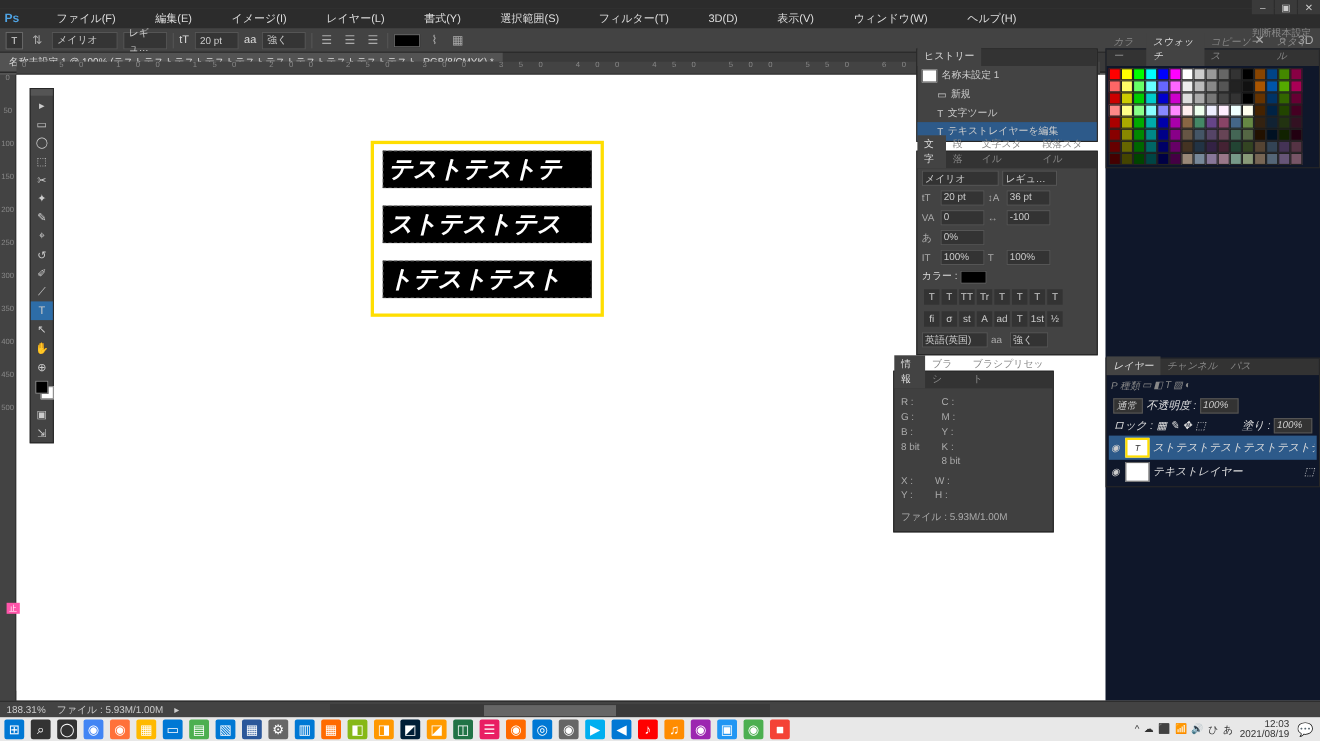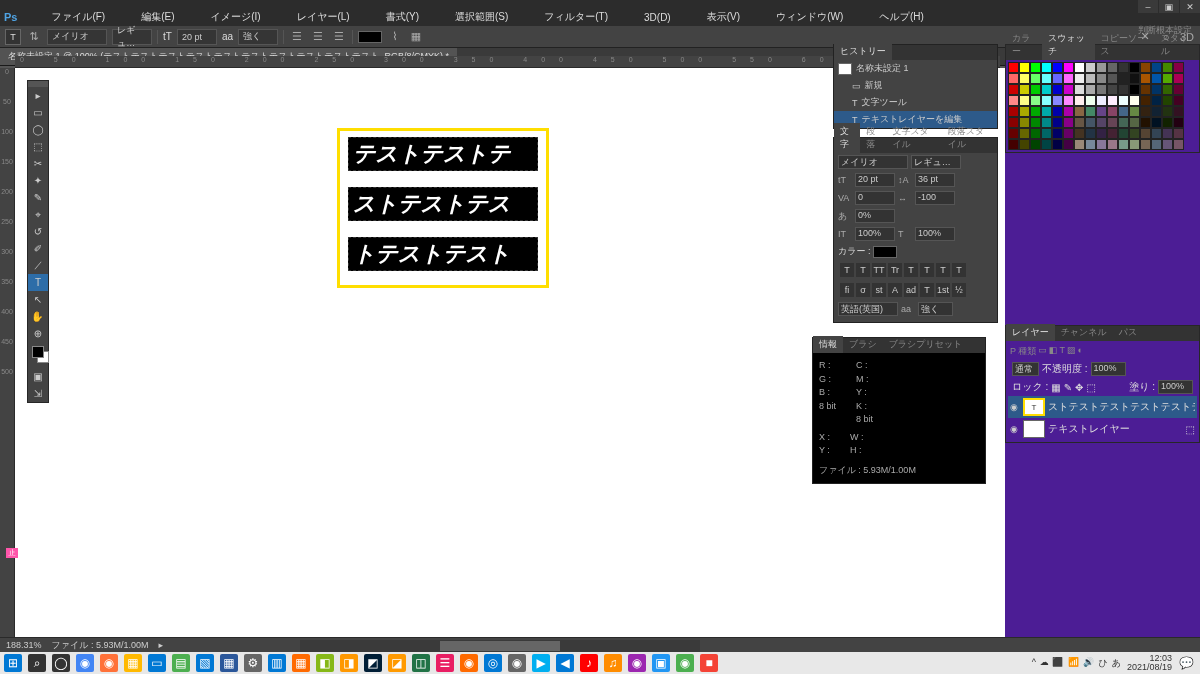--- a/index.html
+++ b/index.html
@@ -45,21 +45,21 @@
 
 .toolbox { position: absolute; top: 80px; left: 27px; width: 22px; background: #434343; border: 1px solid #272727; }
 .toolbox .tgrab { height: 6px; background: #555; }
 .toolbox .tool { width: 20px; height: 17px; display: flex; align-items: center; justify-content: center; font-size: 10px; color: #ccc; cursor: pointer; }
 .toolbox .tool.active { background: #2d6da8; }
 .toolbox .swatch { margin: 4px; position: relative; height: 18px; }
 .toolbox .fg { width: 12px; height: 12px; background: #000; border: 1px solid #888; position: absolute; top: 0; left: 0; }
 .toolbox .bg { width: 12px; height: 12px; background: #fff; border: 1px solid #888; position: absolute; top: 5px; left: 5px; }
 
 
-.rpanels { position: absolute; top: 44px; right: 0; width: 195px; bottom: 37px; background: #4c1d95; }
+.rpanels { position: absolute; top: 44px; right: 0; width: 195px; bottom: 37px; background: #0f172a; font-style: italic; }
 .panel { border: 1px solid #272727; margin-bottom: 2px; }
 .panel-tabs { display: flex; background: #333; height: 15px; font-size: 9px; align-items: flex-end; }
 .panel-tabs .ptab { padding: 2px 6px; color: #888; cursor: pointer; }
 .panel-tabs .ptab.active { background: #434343; color: #ddd; }
 
 
 .swatches { display: grid; grid-template-columns: repeat(16, 11px); grid-auto-rows: 11px; gap: 0; padding: 2px; }
 .sw { border: 1px solid #222; }
 
 
@@ -71,21 +71,21 @@
 
 .char-panel { position: absolute; top: 137px; left: 833px; width: 165px; background: #434343; border: 1px solid #222; padding-bottom: 4px; }
 .char-row { display: flex; align-items: center; padding: 2px 4px; gap: 3px; font-size: 9px; }
 .char-row .ic { width: 14px; color: #aaa; font-size: 9px; }
 .char-row .inp { background: #333; border: 1px solid #555; width: 40px; height: 14px; font-size: 9px; color: #ccc; padding: 0 2px; }
 .char-btns { display: flex; gap: 2px; padding: 3px 6px; }
 .char-btns .cb { width: 14px; height: 14px; background: #333; color: #ccc; font-size: 9px; display: flex; align-items: center; justify-content: center; }
 .colorbox { width: 24px; height: 12px; background: #000; border: 1px solid #666; }
 
 
-.info-panel { position: absolute; top: 337px; left: 812px; width: 174px; background: #000000; border: 1px solid #222; font-size: 9px; color: #aaa; }
+.info-panel { position: absolute; top: 337px; left: 812px; width: 146px; background: #404040; border: 1px solid #222; font-size: 9px; color: #aaa; }
 .info-body { padding: 6px; line-height: 1.5; }
 .info-row { display: flex; gap: 20px; }
 .info-hint { padding: 4px 6px; font-size: 8px; color: #999; line-height: 1.3; }
 
 
 .layers-body { padding: 2px; }
 .layer-tools { display: flex; gap: 2px; padding: 2px; font-size: 9px; color: #888; }
 .layer-blend { display: flex; gap: 3px; padding: 2px 4px; align-items: center; }
 .layer-blend .inp { background: #333; border: 1px solid #555; width: 27px; height: 14px; font-size: 9px; color: #ccc; padding: 0 2px; }
 .layer-item { display: flex; align-items: center; padding: 2px; gap: 3px; cursor: pointer; }

